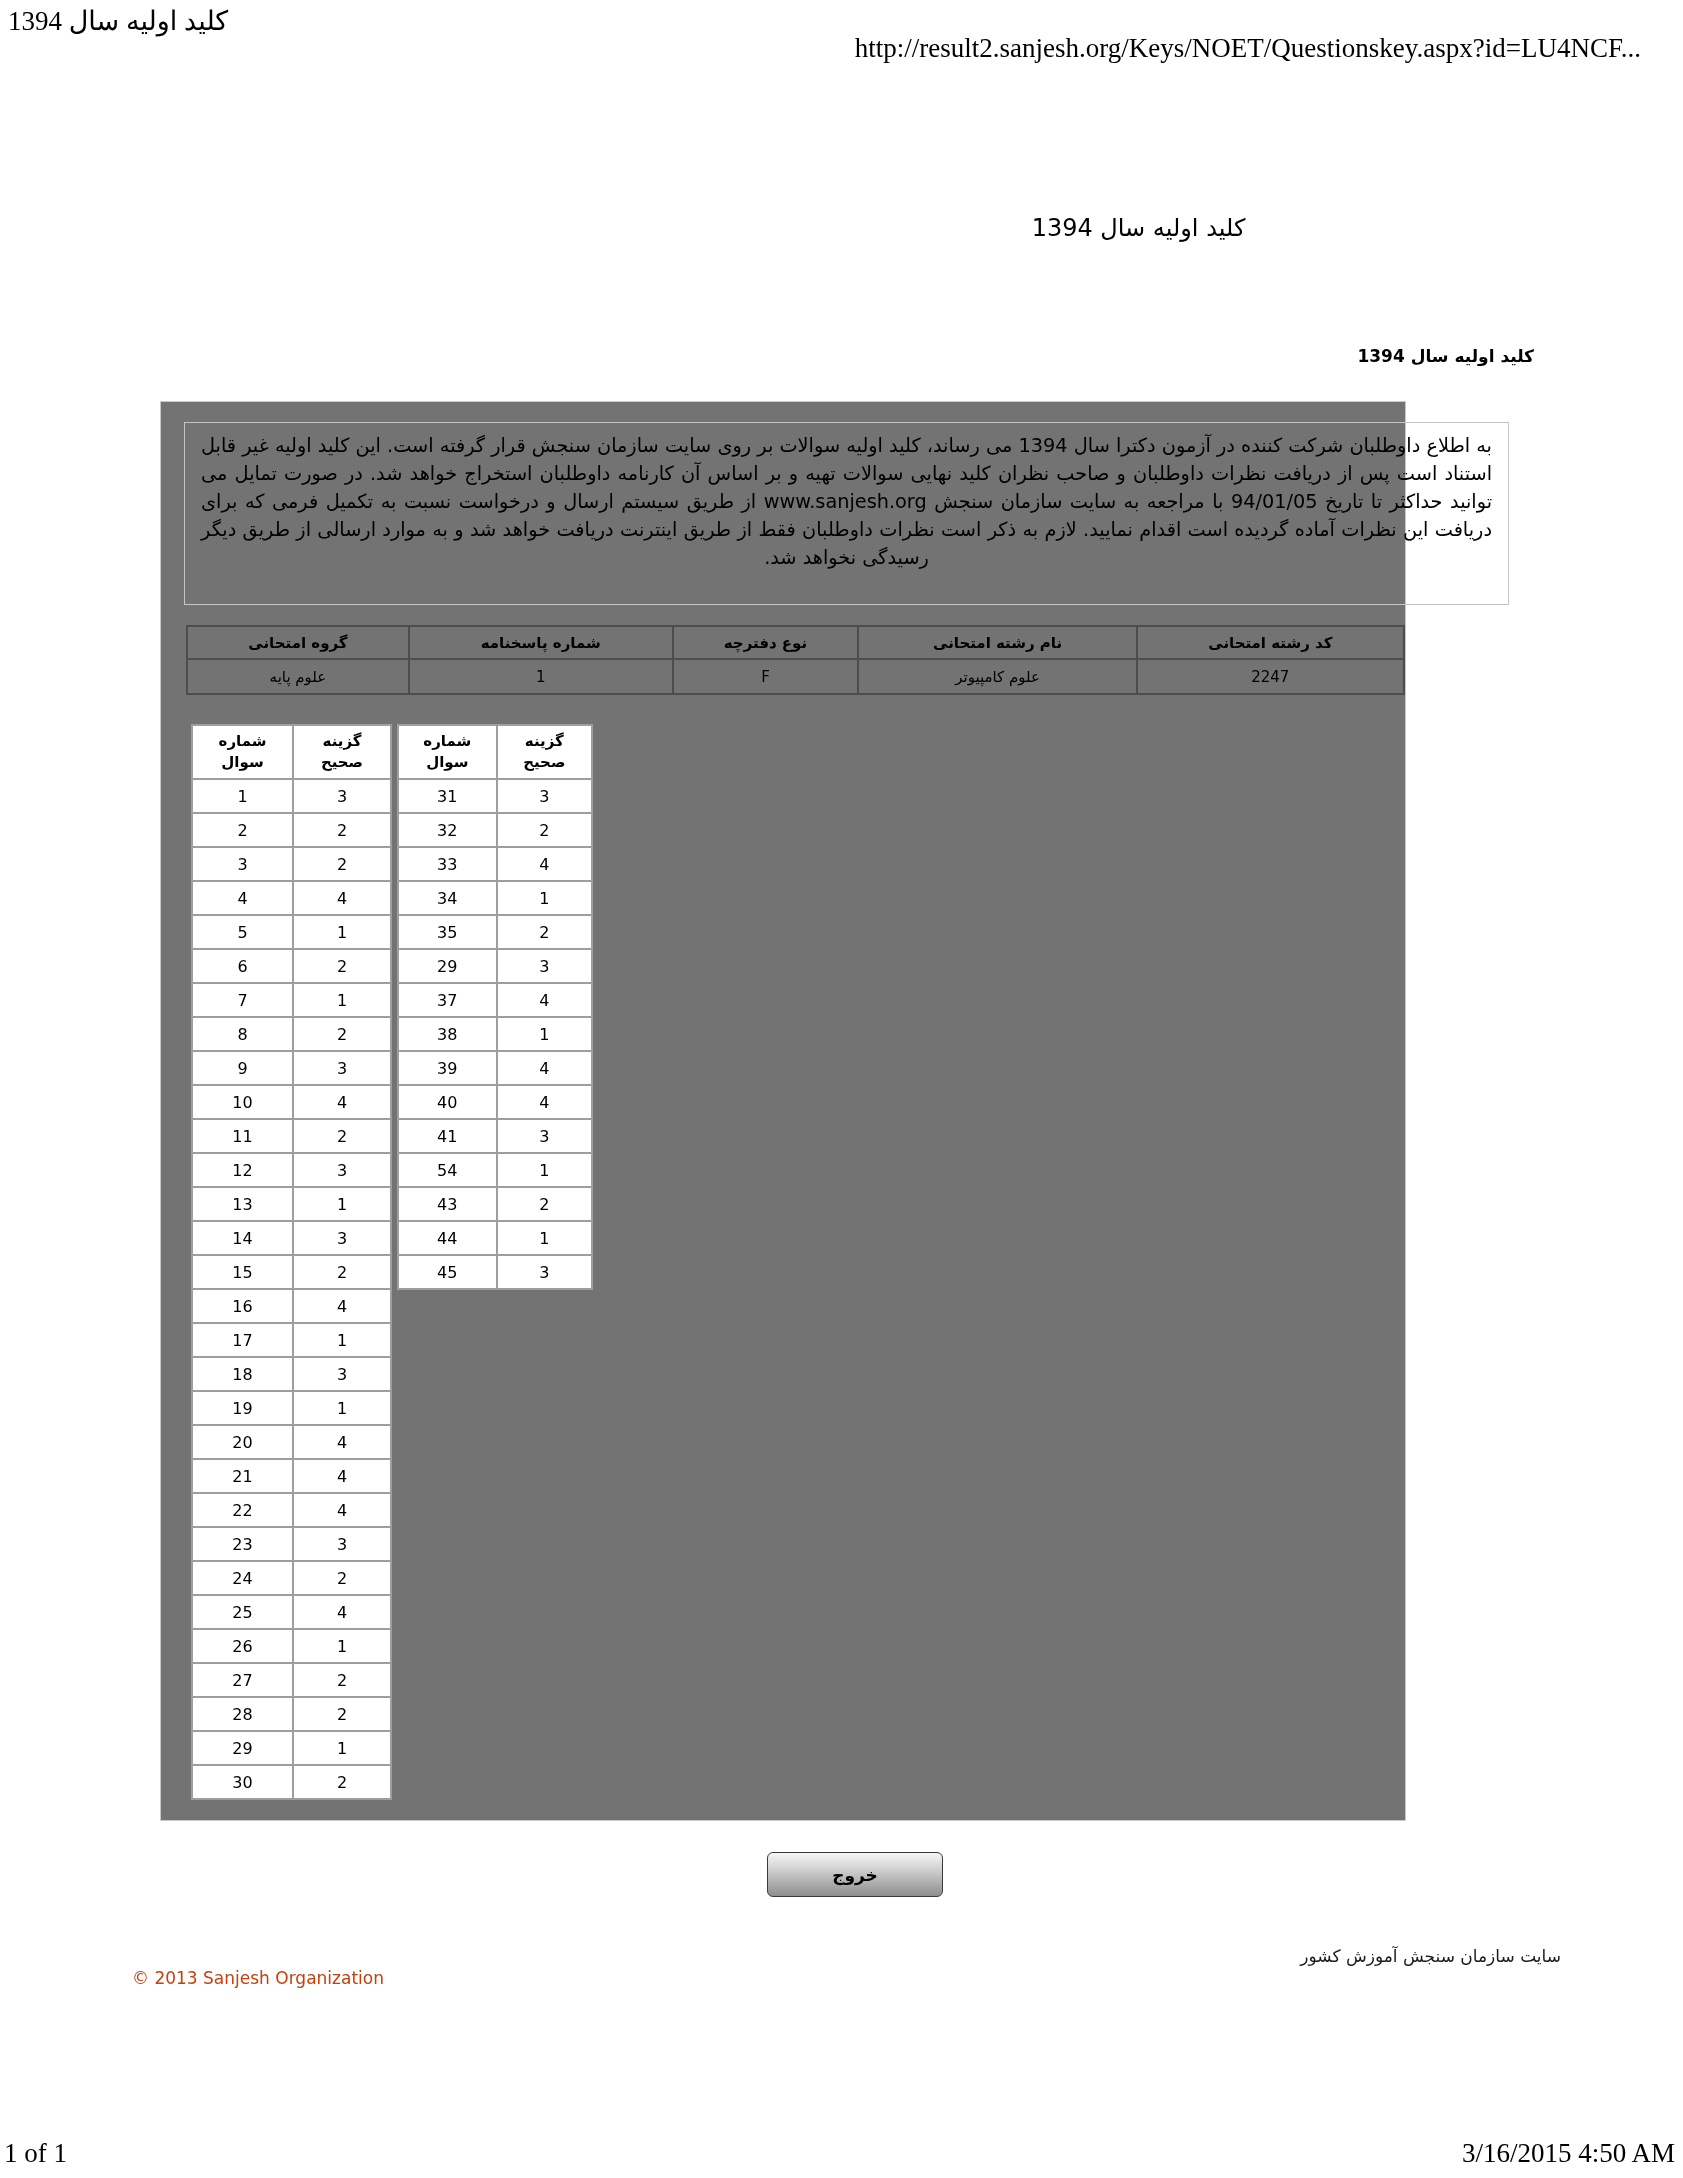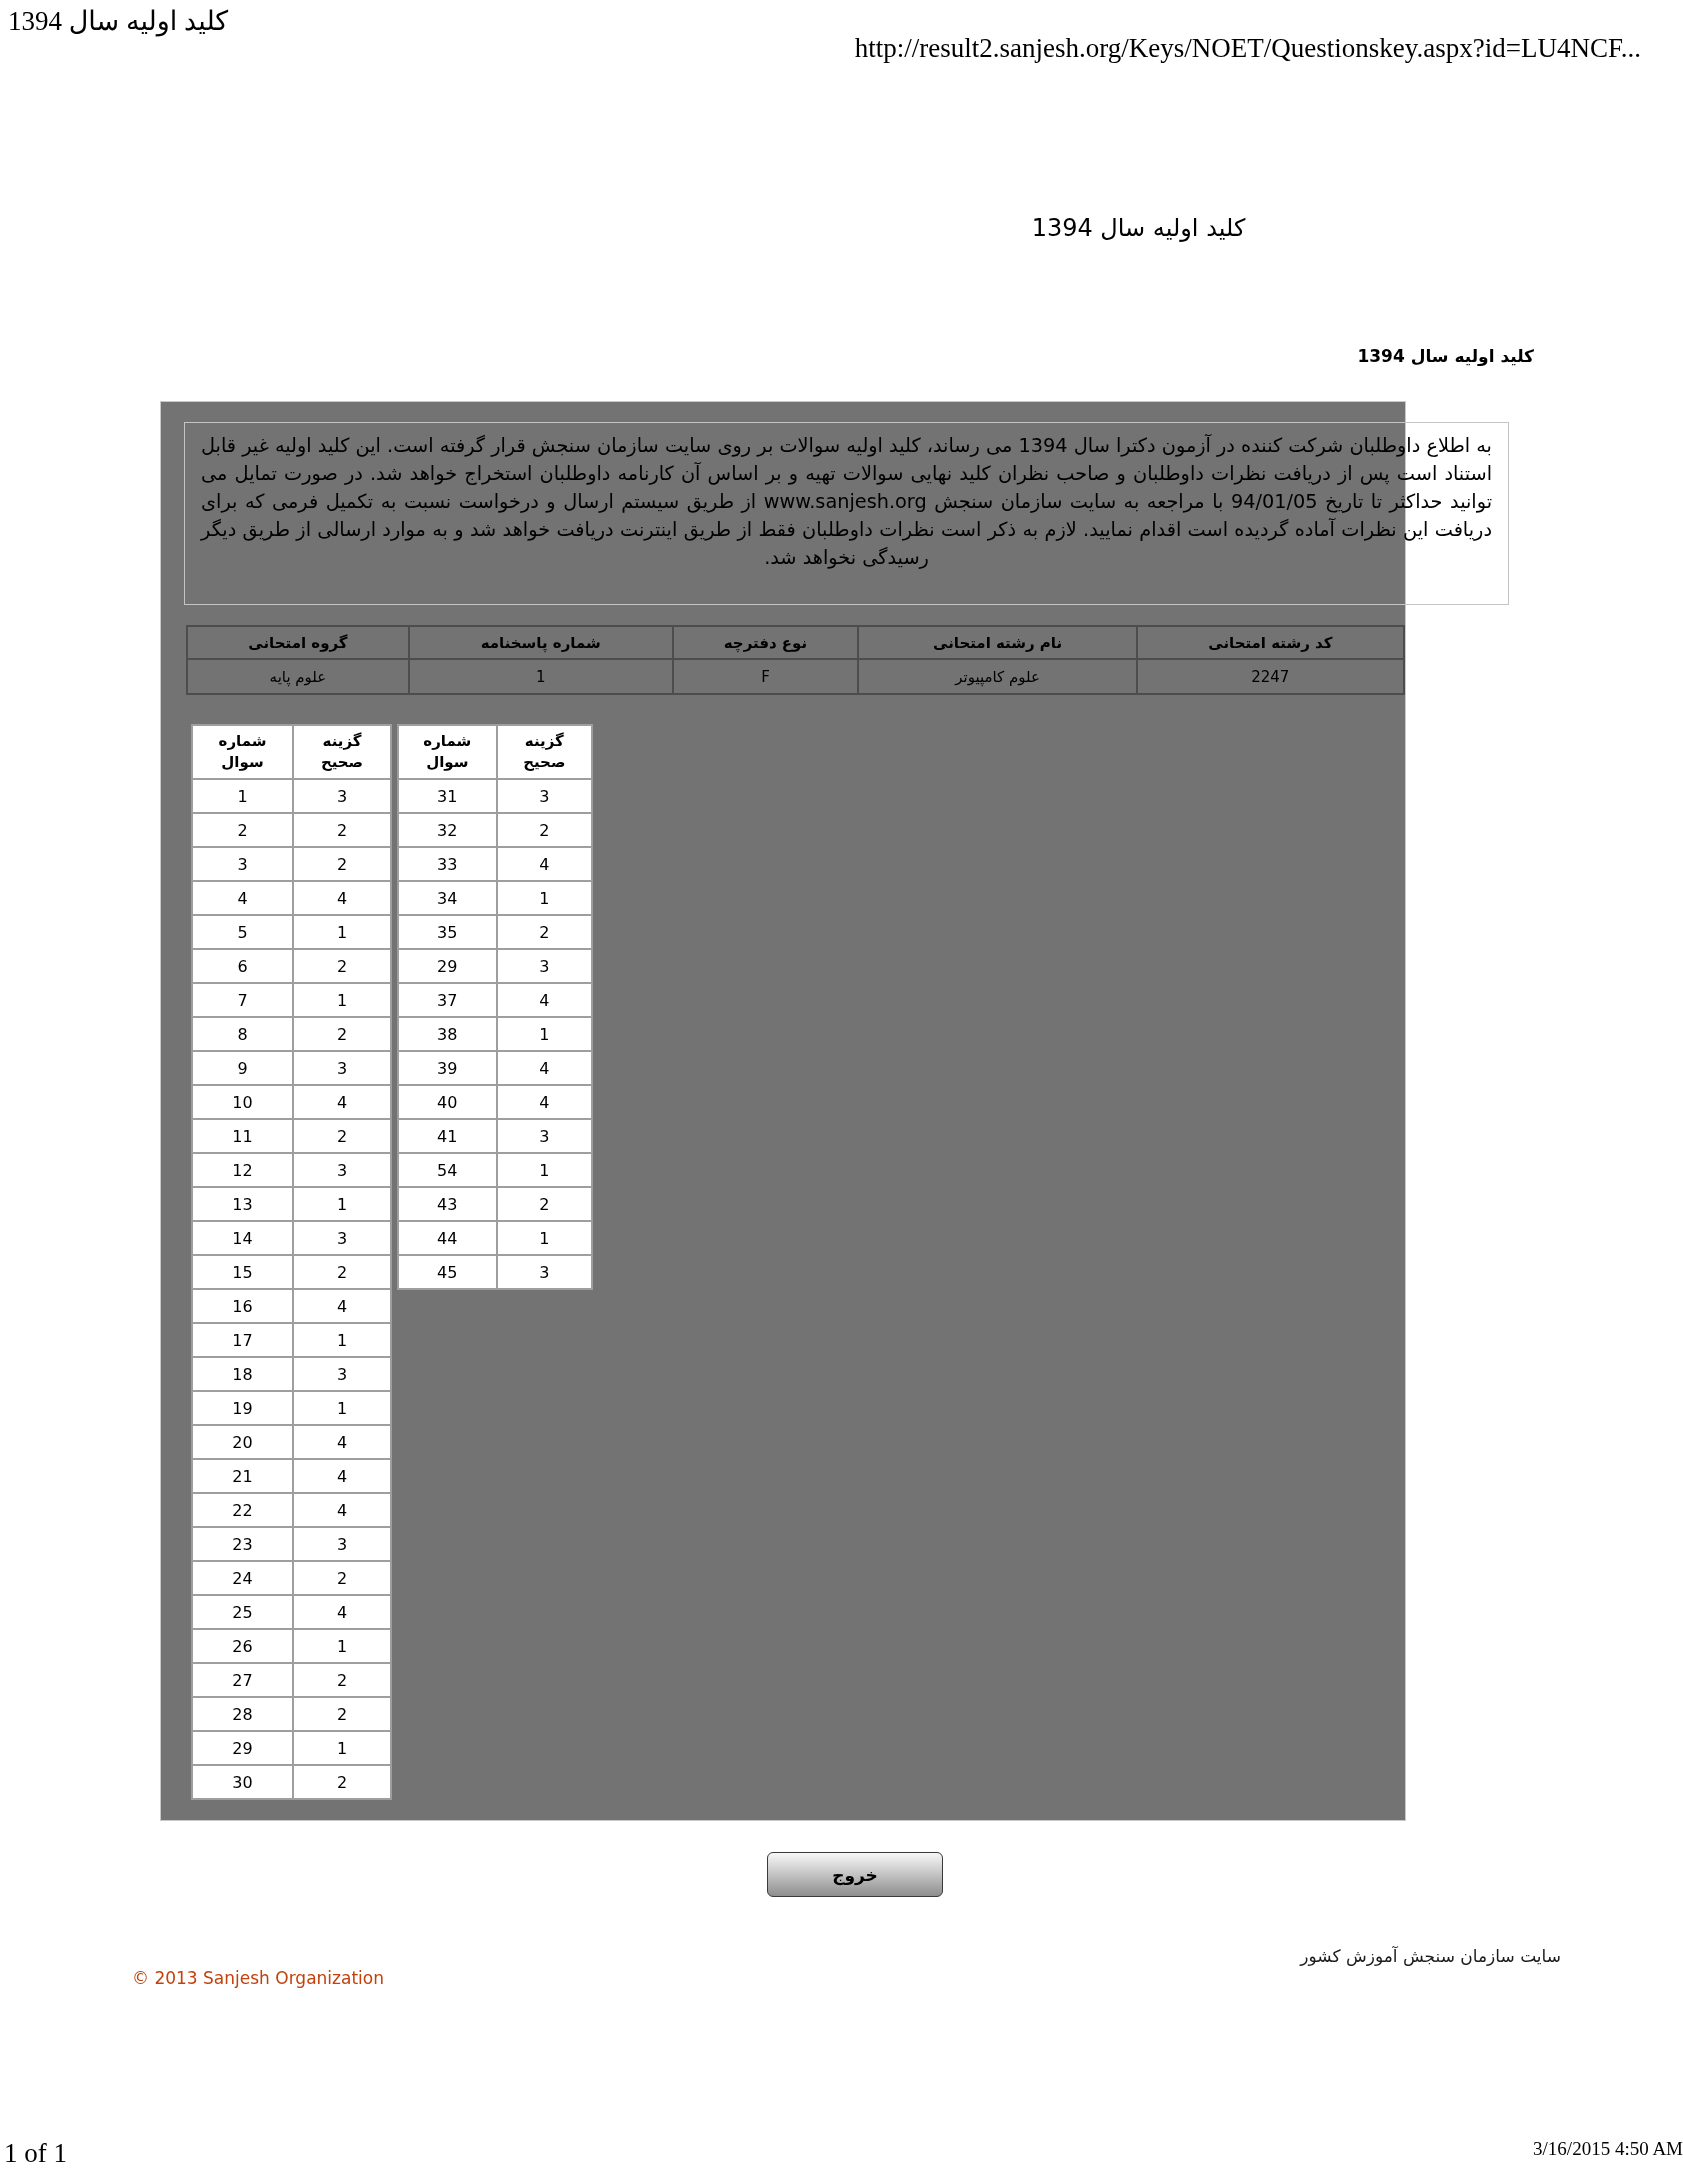--- a/index.html
+++ b/index.html
@@ -7,21 +7,21 @@
   .page {
     position:relative; width:1683px; height:2178px; background:#fff;
     font-family:"DejaVu Sans", sans-serif; color:#000; overflow:hidden;
   }
   .serif { font-family:"Liberation Serif","DejaVu Serif",serif; }
 
   
   .ph-left  { position:absolute; top:5px;  left:8px;   font-size:27px; direction:rtl; }
   .ph-right { position:absolute; top:5px;  right:42px; font-size:27px;margin-top:28px; }
   .pf-left  { position:absolute; top:2138px; left:4px;  font-size:27px; }
-  .pf-right { position:absolute; top:2138px; right:0; font-size:19px; }
+  .pf-right { position:absolute; top:2138px; right:8px; font-size:27px; }
 
   
   .main-title { position:absolute; top:214px; left:891px; width:495px;
                 text-align:center; font-size:24px; direction:rtl; }
   .sub-title  { position:absolute; top:346px; right:149px; font-size:17px;
                 font-weight:bold; direction:rtl; }
 
   
   .content-box { position:absolute; top:401px; left:160px; width:1246px; height:1420px;
                  border:1px solid #c9c9c9; background:#737373;padding-left:22px; }

